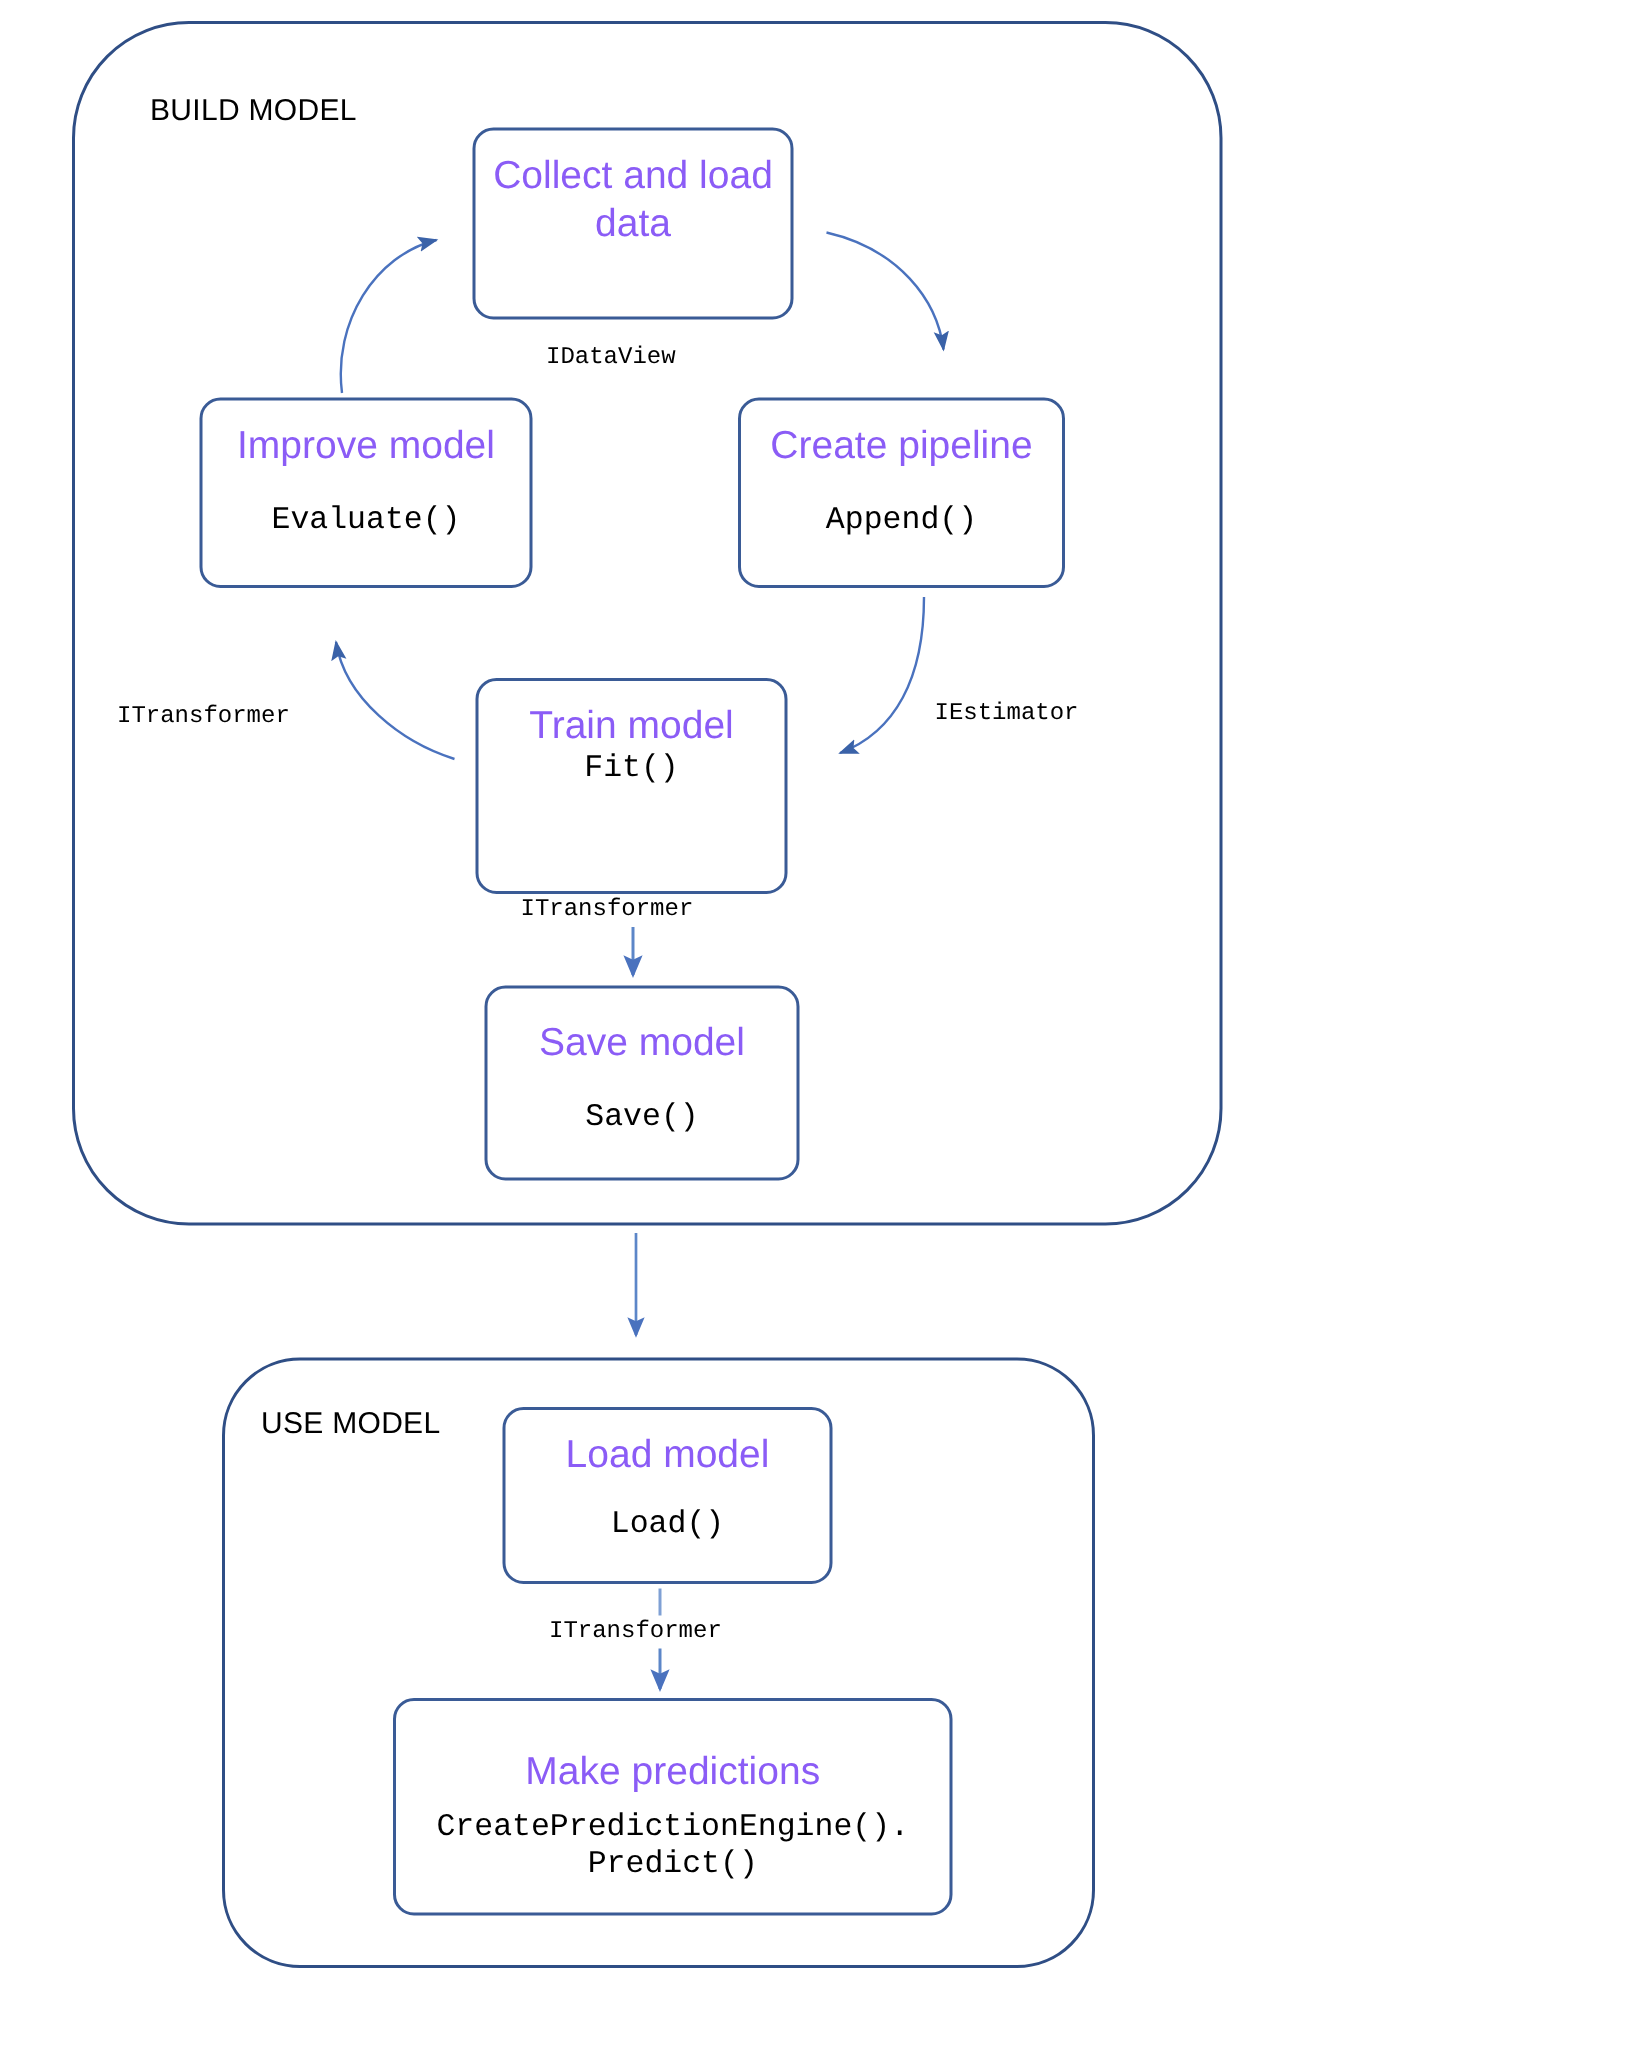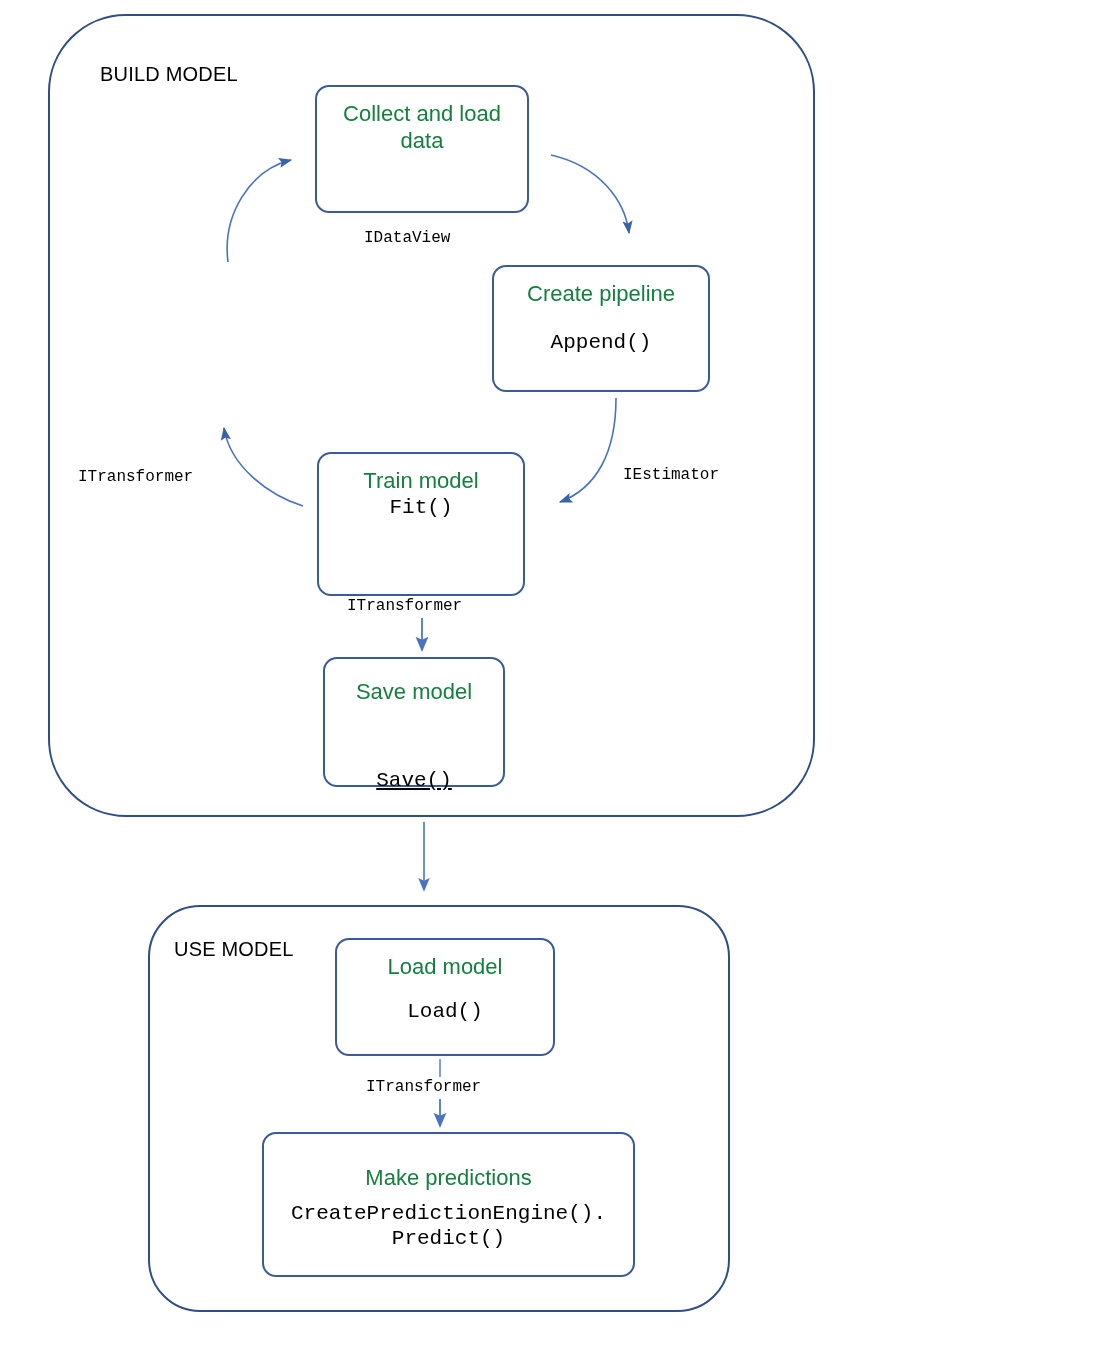--- a/index.html
+++ b/index.html
@@ -53,23 +53,23 @@
     background: #ffffff;
     display: flex;
     flex-direction: column;
     align-items: center;
     justify-content: flex-start;
     padding-top: 14px;
     text-align: center;
   }
   .node .title {
     font-family: "Liberation Sans", sans-serif;
-    font-size: 22px;
+    font-size: 26px;
     line-height: 1.22;
-    color: #15803d;
+    color: #8b5cf6;
     white-space: pre-line;
   }
   .node .api {
     font-family: "Liberation Mono", monospace;
     font-size: 21px;
     line-height: 1.22;
     color: #000000;
     white-space: pre-line;
   }
 
@@ -129,34 +129,38 @@
   </svg>
 
   <div class="group" style="left:48px; top:14px; width:767px; height:803px; border-radius:78px;"></div>
   <div class="group-title" style="left:100px; top:63px;">BUILD MODEL</div>
 
   <div class="node" style="left:315px; top:85px; width:214px; height:128px;">
     <div class="title">Collect and load
 data</div>
   </div>
 
+  <div class="node" style="left:133px; top:265px; width:222px; height:127px;">
+    <div class="title">Improve model</div>
+    <div class="api" style="margin-top:22px;">Evaluate()</div>
+  </div>
 
   <div class="node" style="left:492px; top:265px; width:218px; height:127px;">
     <div class="title">Create pipeline</div>
     <div class="api" style="margin-top:22px;">Append()</div>
   </div>
 
   <div class="node" style="left:317px; top:452px; width:208px; height:144px;">
     <div class="title">Train model</div>
     <div class="api" style="">Fit()</div>
   </div>
 
-  <div class="node" style="left:323px; top:657px; width:182px; height:130px;gap:40px;">
+  <div class="node" style="left:323px; top:657px; width:210px; height:130px;">
     <div class="title" style="margin-top:6px;">Save model</div>
-    <div class="api" style="margin-top:22px;text-decoration:underline;">Save()</div>
+    <div class="api" style="margin-top:22px;">Save()</div>
   </div>
 
   <div class="edge-label" style="left:364px; top:229px;">IDataView</div>
 
   <div class="edge-label" style="left:623px; top:466px;">IEstimator</div>
 
   <div class="edge-label" style="left:78px; top:468px;">ITransformer</div>
 
   <div class="edge-label" style="left:347px; top:597px;">ITransformer</div>
 

